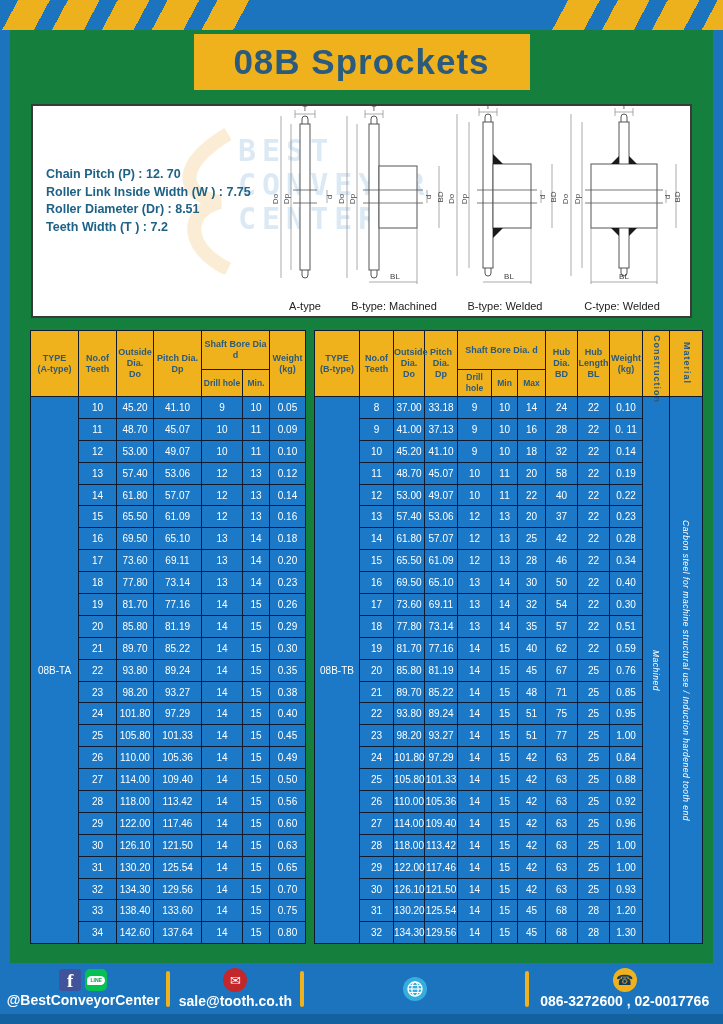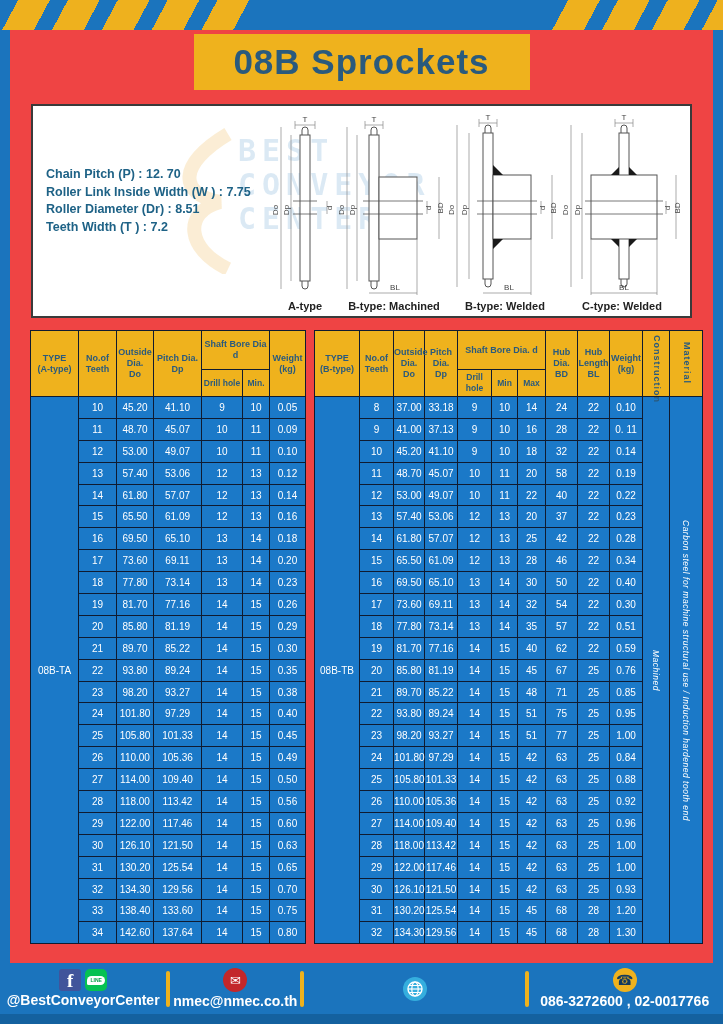--- a/index.html
+++ b/index.html
@@ -8,32 +8,32 @@
     background:#1b74bd;
     font-family:"Liberation Sans",sans-serif;
   }
   
   .hazard{position:absolute;top:0;left:0;right:0;height:30px;background:#1b74bd;display:flex;}
   .stripes{height:100%;background:repeating-linear-gradient(118deg,#1b74bd 0 16px,#eeb11e 16px 44px);}
   .stripes.left{width:250px;}
   .stripes.right{flex:1;}
   .band-gap{width:300px;background:#1b74bd;}
   
-  .white-area{position:absolute;left:10px;right:10px;top:30px;bottom:61px;background:#ef4444;}
+  .white-area{position:absolute;left:10px;right:10px;top:30px;bottom:61px;background:#15803d;}
   .banner{width:336px;height:56px;margin:4px auto 0;background:#efb21d;display:flex;align-items:center;justify-content:center;}
   .banner .title{font-size:35px;font-weight:bold;color:#2a5a7d;letter-spacing:1px;}
   
   .spec-box{position:relative;margin:14px 21px 0;height:210px;border:2px solid #3a3a3a;background:#fff;overflow:hidden;}
   .watermark{position:absolute;left:205px;top:28px;opacity:0.22;pointer-events:none;}
   .watermark .wm-line{font-size:30px;font-weight:bold;color:#5f9fd0;letter-spacing:6px;line-height:34px;font-family:"DejaVu Sans Mono",monospace;}
   .wm-swirl{position:absolute;left:-80px;top:-10px;width:120px;height:150px;}
   .spec-text{position:absolute;left:13px;top:60px;color:#1e6286;font-weight:bold;font-size:12.5px;line-height:17.5px;white-space:nowrap;}
   .drawings{position:absolute;left:238px;right:8px;top:6px;bottom:4px;display:flex;justify-content:space-between;}
   .drawing{display:flex;flex-direction:column;align-items:center;justify-content:flex-end;}
-  .drawing .caption{font-size:11px;font-weight:bold;color:#222;margin-top:1px;white-space:nowrap;}
+  .drawing .caption{font-size:11px;font-weight:normal;color:#222;margin-top:12px;white-space:nowrap;}
   .drawing svg{overflow:visible;}
   .dimtxt{font-size:8px;fill:#444;}
   .outline{fill:#fff;stroke:#555;stroke-width:1;}
   .dimline{stroke:#888;stroke-width:0.7;}
   .boreline{stroke:#555;stroke-width:0.8;}
   .weld{fill:#1a1a1a;}
   
   .tables-row{display:flex;margin:12px 13px 0 20px;gap:8px;align-items:flex-start;}
   table{border-collapse:collapse;table-layout:fixed;}
   th,td{border:1.4px solid #101b30;}
@@ -808,21 +808,21 @@
         <div class="fb-tile">f</div>
         <div class="line-tile">
           <div class="line-bubble">LINE</div>
         </div>
       </div>
       <div class="ftext">@BestConveyorCenter</div>
     </div>
     <div class="fsep"></div>
     <div class="fgroup" style="width:18%">
       <div class="circle-icon mail-circle">✉</div>
-      <div class="ftext">nmec@nmec.co.th</div>
+      <div class="ftext">sale@tooth.co.th</div>
     </div>
     <div class="fsep"></div>
     <div class="fgroup" style="width:30.5%">
       <div class="circle-icon globe-circle">
         <svg width="18" height="18" viewBox="0 0 18 18">
           <circle cx="9" cy="9" r="7" fill="none" stroke="#fff" stroke-width="1.4"></circle>
           <ellipse cx="9" cy="9" rx="3.2" ry="7" fill="none" stroke="#fff" stroke-width="1.2"></ellipse>
           <line x1="2" y1="9" x2="16" y2="9" stroke="#fff" stroke-width="1.2"></line>
           <line x1="3" y1="5.5" x2="15" y2="5.5" stroke="#fff" stroke-width="1"></line>
           <line x1="3" y1="12.5" x2="15" y2="12.5" stroke="#fff" stroke-width="1"></line>

